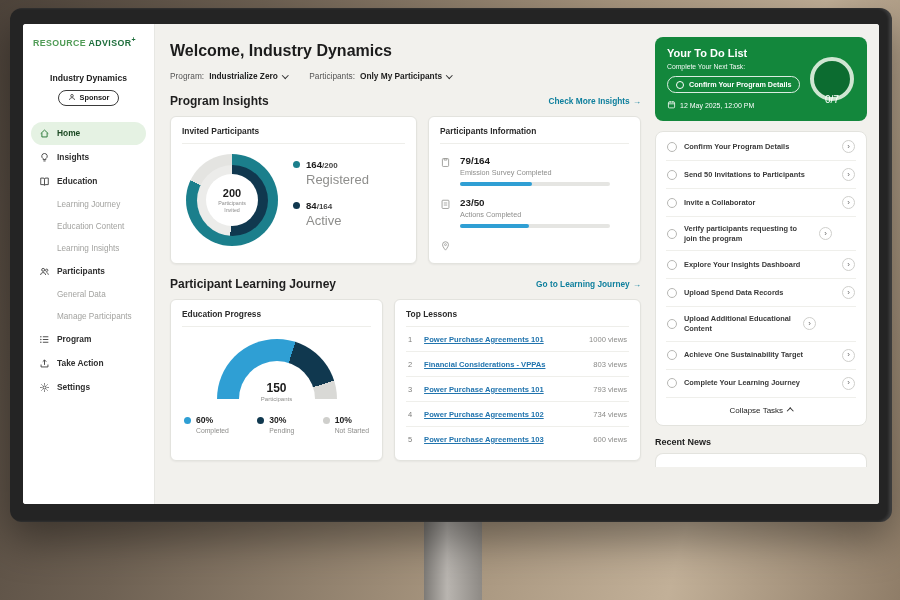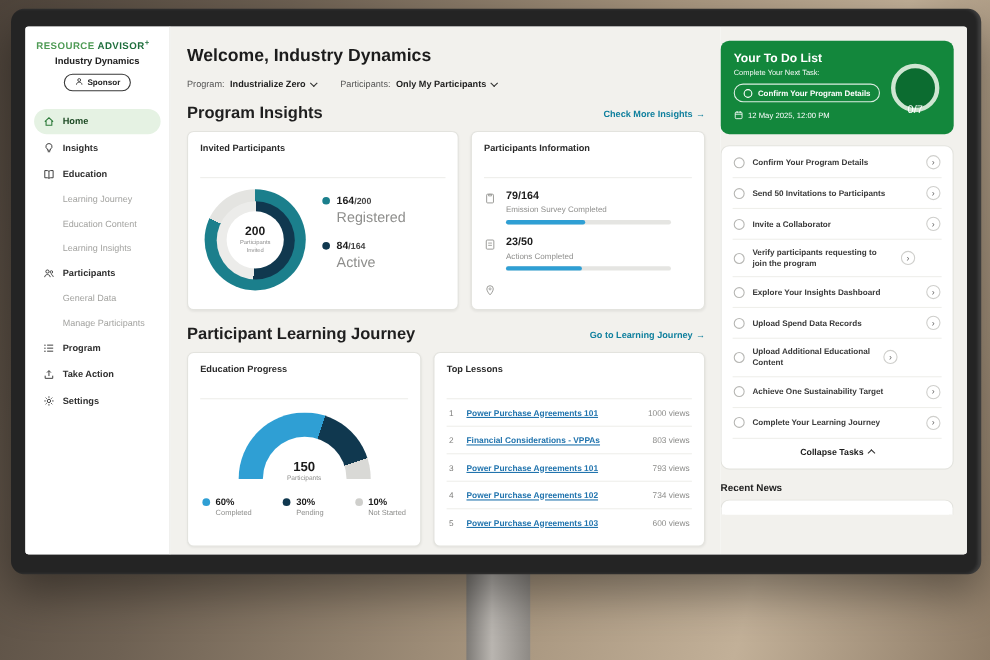--- a/index.html
+++ b/index.html
@@ -16,21 +16,21 @@
              box-shadow:0 18px 40px rgba(0,0,0,.4), inset -3px 0 3px rgba(255,255,255,.12); }
   .screen { width:100%; height:100%; background:#fff; border-radius:3px; overflow:hidden; }
   .app { display:flex; width:100%; height:100%; font-size:8.5px; color:#2c2c2c; }
 
   
   .sidebar { width:132px; background:#fff; border-right:1px solid #e7e7e3; padding:12px 8px 0 8px; flex-shrink:0; }
   .logo { text-align:left; font-size:8.8px; font-weight:bold; letter-spacing:.4px; padding-left:2px; }
   .logo .la { color:var(--c-brand,#4f9b55); }
   .logo .lb { color:#1e6e3c; }
   .logo sup { color:#1e6e3c; font-size:7px; }
-  .org { text-align:center; font-weight:bold; font-size:8.6px; color:#222; margin-top:3px; }
+  .org { text-align:center; font-weight:bold; font-size:8.6px; color:#222; margin-top:25px; }
   .badge { display:flex; align-items:flex-start; gap:4px; width:max-content; margin:7px auto 16px auto;
            border:1px solid #3a3a3a; border-radius:10px; padding:2.5px 9px; font-size:7.4px; font-weight:bold; color:#222; }
   .badge svg { display:block; }
   .nav { margin-top:13px; }
   .nav-item { display:flex; align-items:center; gap:7px; padding:6px 8px; border-radius:13px;
               color:#2f2f2f; font-weight:bold; font-size:8.4px; cursor:pointer; margin-bottom:1px; }
   .nav-item .nico { width:11px; height:11px; display:grid; place-items:center; color:#3c3c3c; flex-shrink:0; }
   .nav-item.active { background:#e5f2e3; color:#1d4a24; }
   .nav-item.active .nico { color:#2c7a39; }
   .nav-item.sub { padding-left:26px; color:#a3a3a0; font-weight:normal; font-size:8.2px; }
@@ -39,28 +39,28 @@
   .main { flex:1; min-width:0; background:#f2f1ed; padding:12px 14px 0 15px; }
   .welcome { font-size:16px; font-weight:bold; color:#1c1c1c; margin-top:6px; }
   .filters { display:flex; align-items:center; gap:6px; margin-top:11px; font-size:8.3px; color:#555; }
   .fgroup { display:flex; align-items:center; gap:5px; margin-right:16px; }
   .fvalue { display:inline-flex; align-items:center; gap:5px; font-weight:bold; color:#1e1e1e; cursor:pointer; }
   .chev { display:inline-block; width:4.5px; height:4.5px; border-right:1.3px solid #333; border-bottom:1.3px solid #333;
           transform:rotate(45deg); margin-top:-2px; }
   .chev.up { transform:rotate(225deg); margin-top:2px; }
 
   .sec-head { display:flex; align-items:center; justify-content:space-between; margin:13px 0 8px 0; }
-  .sec-head h2 { font-size:15px; font-weight:bold; color:#1f1f1f; }
+  .sec-head h2 { font-size:12px; font-weight:bold; color:#1f1f1f; }
   .sec-link { font-size:8.3px; font-weight:bold; color:#0e7f9d; text-decoration:none; cursor:pointer; }
   .sec-link .arr { margin-left:3px; }
 
   .cards-row { display:flex; gap:11px; align-items:stretch; }
   .card { background:#fff; border:1px solid #e3e3de; border-radius:6px; padding:9px 11px;
           box-shadow:0 1px 2px rgba(0,0,0,.05); }
-  .card-title { font-size:8.4px; font-weight:bold; color:#2b2b2b; padding-bottom:22px; border-bottom:1px solid #eeeeea; }
+  .card-title { font-size:8.4px; font-weight:bold; color:#2b2b2b; padding-bottom:7px; border-bottom:1px solid #eeeeea; }
 
   
   .invited { flex:1.18; }
   .invited-body { display:flex; align-items:center; gap:15px; padding:10px 2px 4px 4px; }
   .donut { width:92px; height:92px; border-radius:50%; flex-shrink:0;
            background:conic-gradient(var(--c-teal,#1b7f8c) 0 calc(var(--reg)*1%), #e4e4e1 0);
            display:grid; place-items:center; }
   .donut-mid { width:71px; height:71px; border-radius:50%;
            background:conic-gradient(var(--c-navy,#10384f) 0 calc(var(--act)*1%), #ececea 0);
            display:grid; place-items:center; }
@@ -125,21 +125,21 @@
           border-radius:50%; background:#0c6c30; border:4px solid #cfe6d2; display:grid; place-items:center; }
   .ring span { font-size:10px; font-weight:normal; color:#fff;margin-top:33px; }
 
   .tasks-card { background:#fff; border:1px solid #e3e3de; border-radius:8px; margin-top:10px; padding:1px 10px; }
   .task { display:flex; align-items:center; gap:7px; padding:7px 1px; border-bottom:1px solid #efefeb; cursor:pointer; }
   .task-cb { width:10px; height:10px; border:1.2px solid #b7b7b4; border-radius:50%; flex-shrink:0; }
   .task-label { flex:1; font-size:7.4px; font-weight:bold; color:#3a3a3a; line-height:1.3; padding-right:2px; }
   .task-go { width:13px; height:13px; border:1px solid #cfcfcc; border-radius:50%; display:grid; place-items:center;
              color:#666; font-size:8px; line-height:1; flex-shrink:0; }
   .collapse { display:flex; align-items:center; justify-content:center; gap:5px; padding:8px 0 9px 0;
-              font-size:8px; font-weight:bold; color:#1d1d1d; cursor:pointer; }
+              font-size:8px; font-weight:normal; color:#1d1d1d; cursor:pointer; }
   .news-head { font-size:9px; font-weight:bold; color:#1d1d1d; margin-top:11px; }
   .news-card { background:#fff; border:1px solid #e3e3de; border-bottom:none; border-radius:8px 8px 0 0; height:14px; margin-top:6px; }
 </style>
 </head>
 <body>
 
 <div class="scene" style="--c-brand: #4f9b55; --c-green: #13873c; --c-teal: #1b7f8c; --c-navy: #10384f; --c-blue: #2f9fd4;">
   <div class="stand"></div>
   <div class="monitor">
     <div class="screen">

